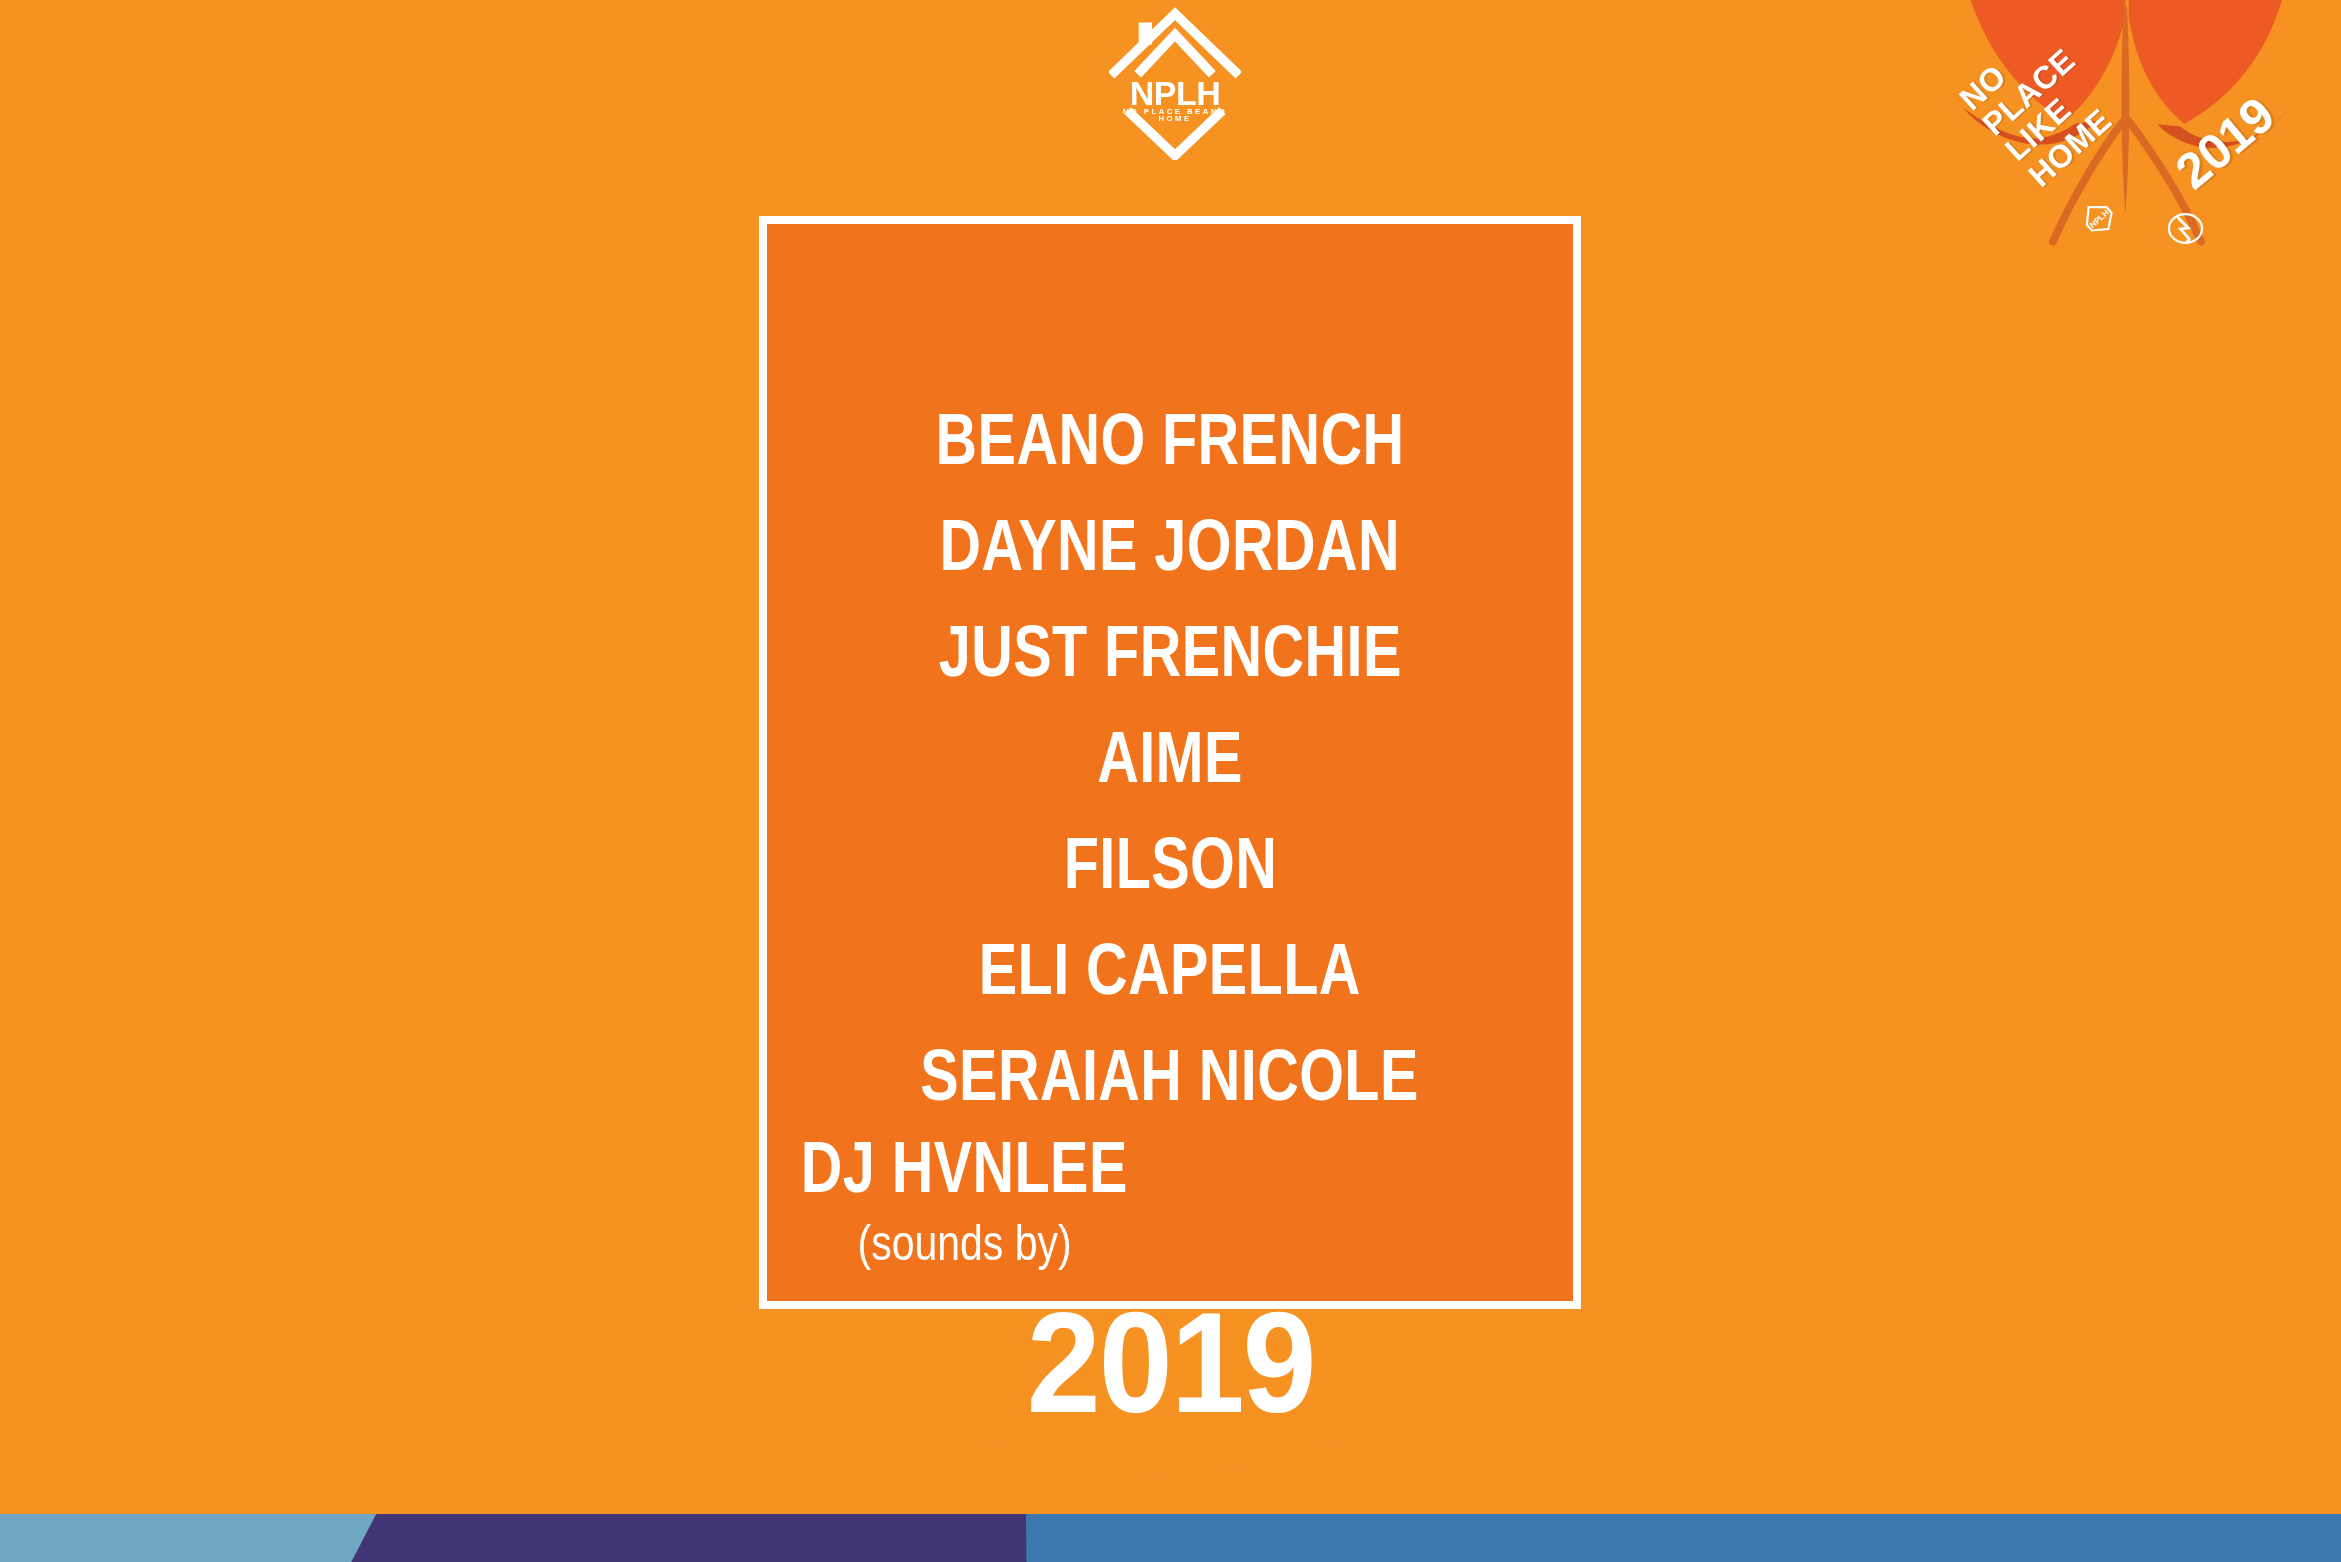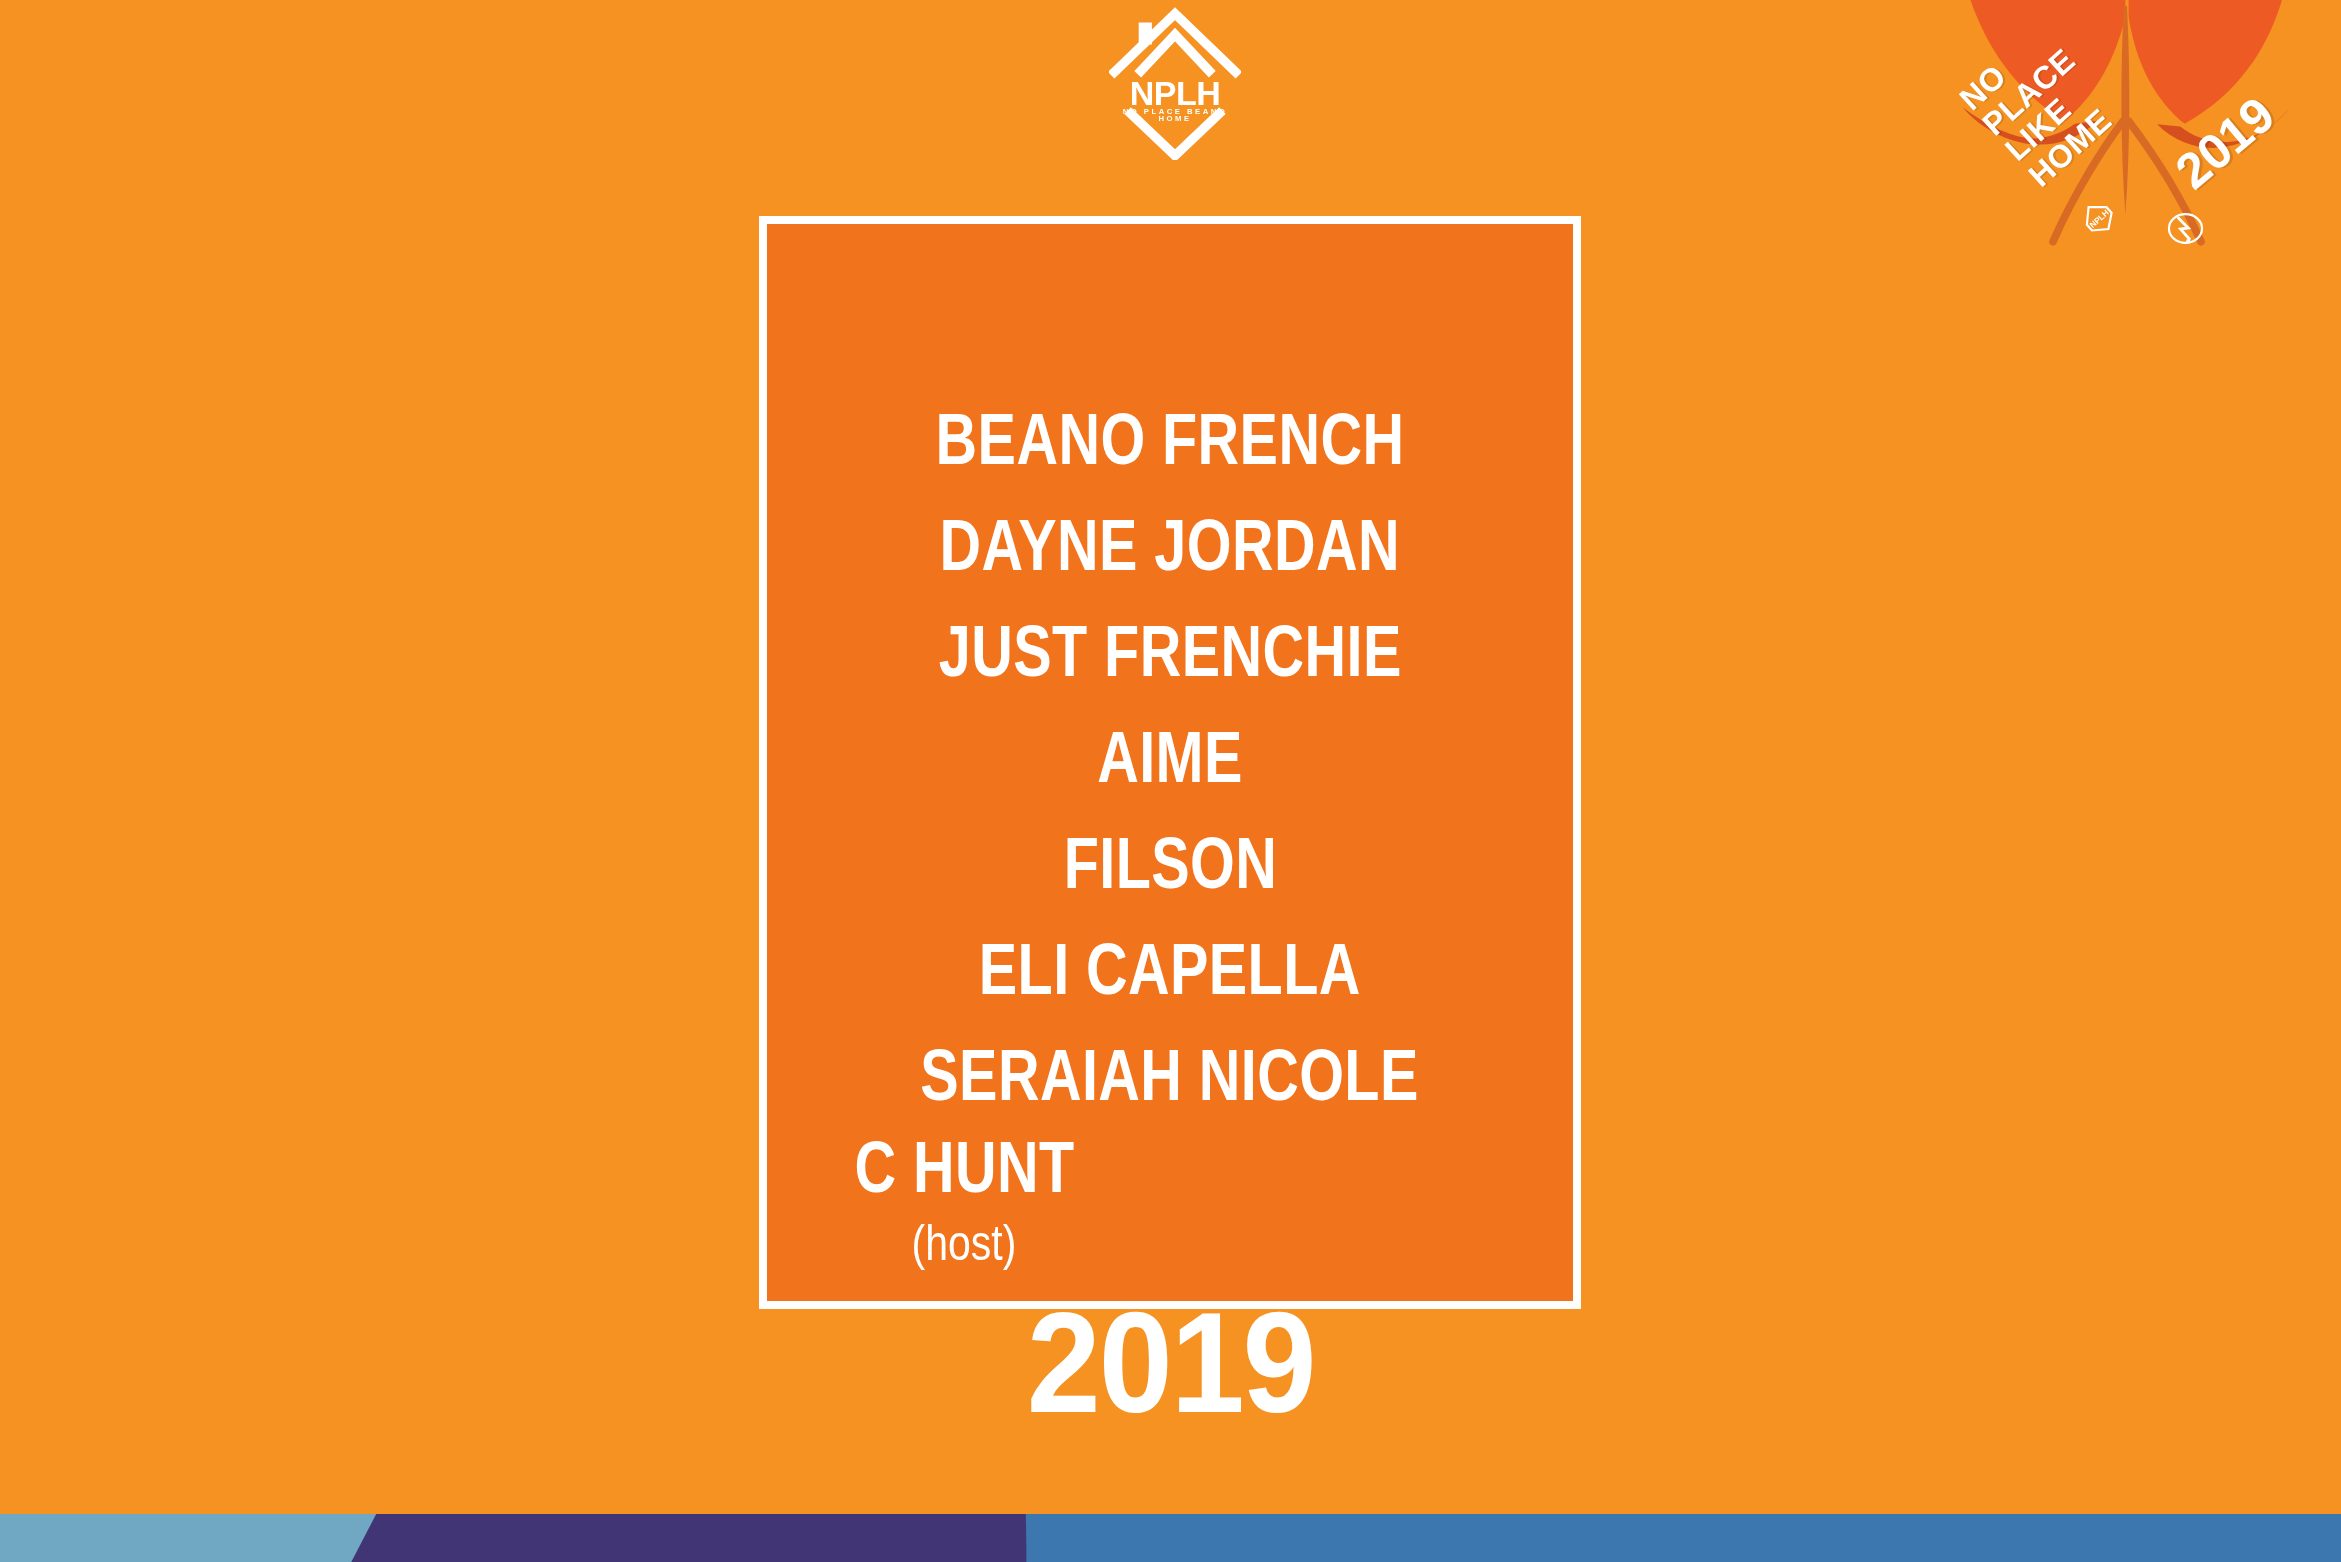--- a/index.html
+++ b/index.html
@@ -216,22 +216,22 @@
       <li class="artist">DAYNE JORDAN</li>
       <li class="artist">JUST FRENCHIE</li>
       <li class="artist">AIME</li>
       <li class="artist">FILSON</li>
       <li class="artist">ELI CAPELLA</li>
       <li class="artist">SERAIAH NICOLE</li>
     </ul>
 
     <div id="credits">
       <div class="credit">
-        <div class="credit-name">C HUNT</div>
-        <div class="credit-role">(host)</div>
+        <div class="credit-name">DJ HVNLEE</div>
+        <div class="credit-role">(sounds by)</div>
       </div>
     </div>
   </div>
 
   <div id="footer-block">
     <div id="year-big">2019</div>
     <div id="venue">THE FOUNDRY</div>
   </div>
 
 </div>

